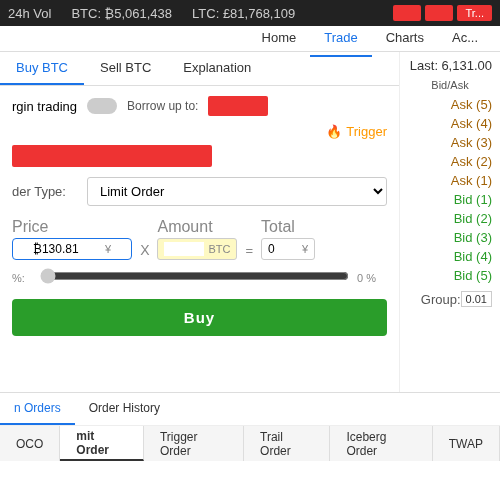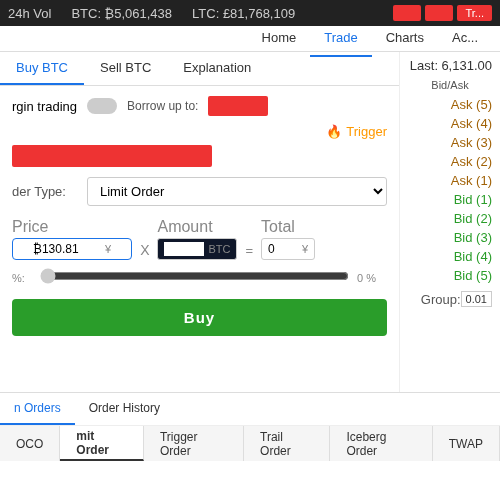--- a/index.html
+++ b/index.html
@@ -168,21 +168,21 @@
     }
     .price-unit { font-size: 11px; color: #888; }
     .multiply-sign { color: #888; font-size: 14px; padding-bottom: 2px; }
     .amount-input-wrap {
       border: 1px solid #ccc;
       border-radius: 3px;
       display: flex;
       align-items: center;
       padding: 3px 6px;
       gap: 4px;
-      background: #0f172a;
+      background: #fef9c3;
     }
     .amount-input { border: none; outline: none; font-size: 12px; width: 40px; }
     .amount-unit { font-size: 11px; color: #888; }
     .equals-sign { color: #888; padding-bottom: 2px; }
     .total-input-wrap {
       border: 1px solid #ccc;
       border-radius: 3px;
       display: flex;
       align-items: center;
       padding: 3px 6px;

